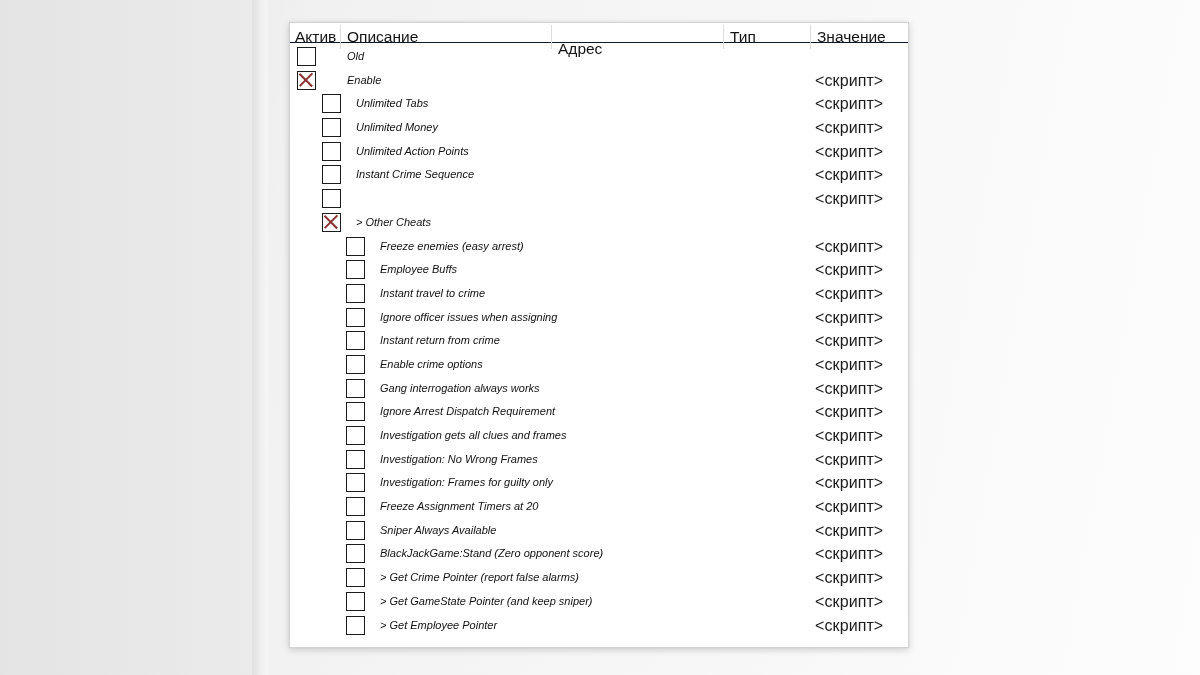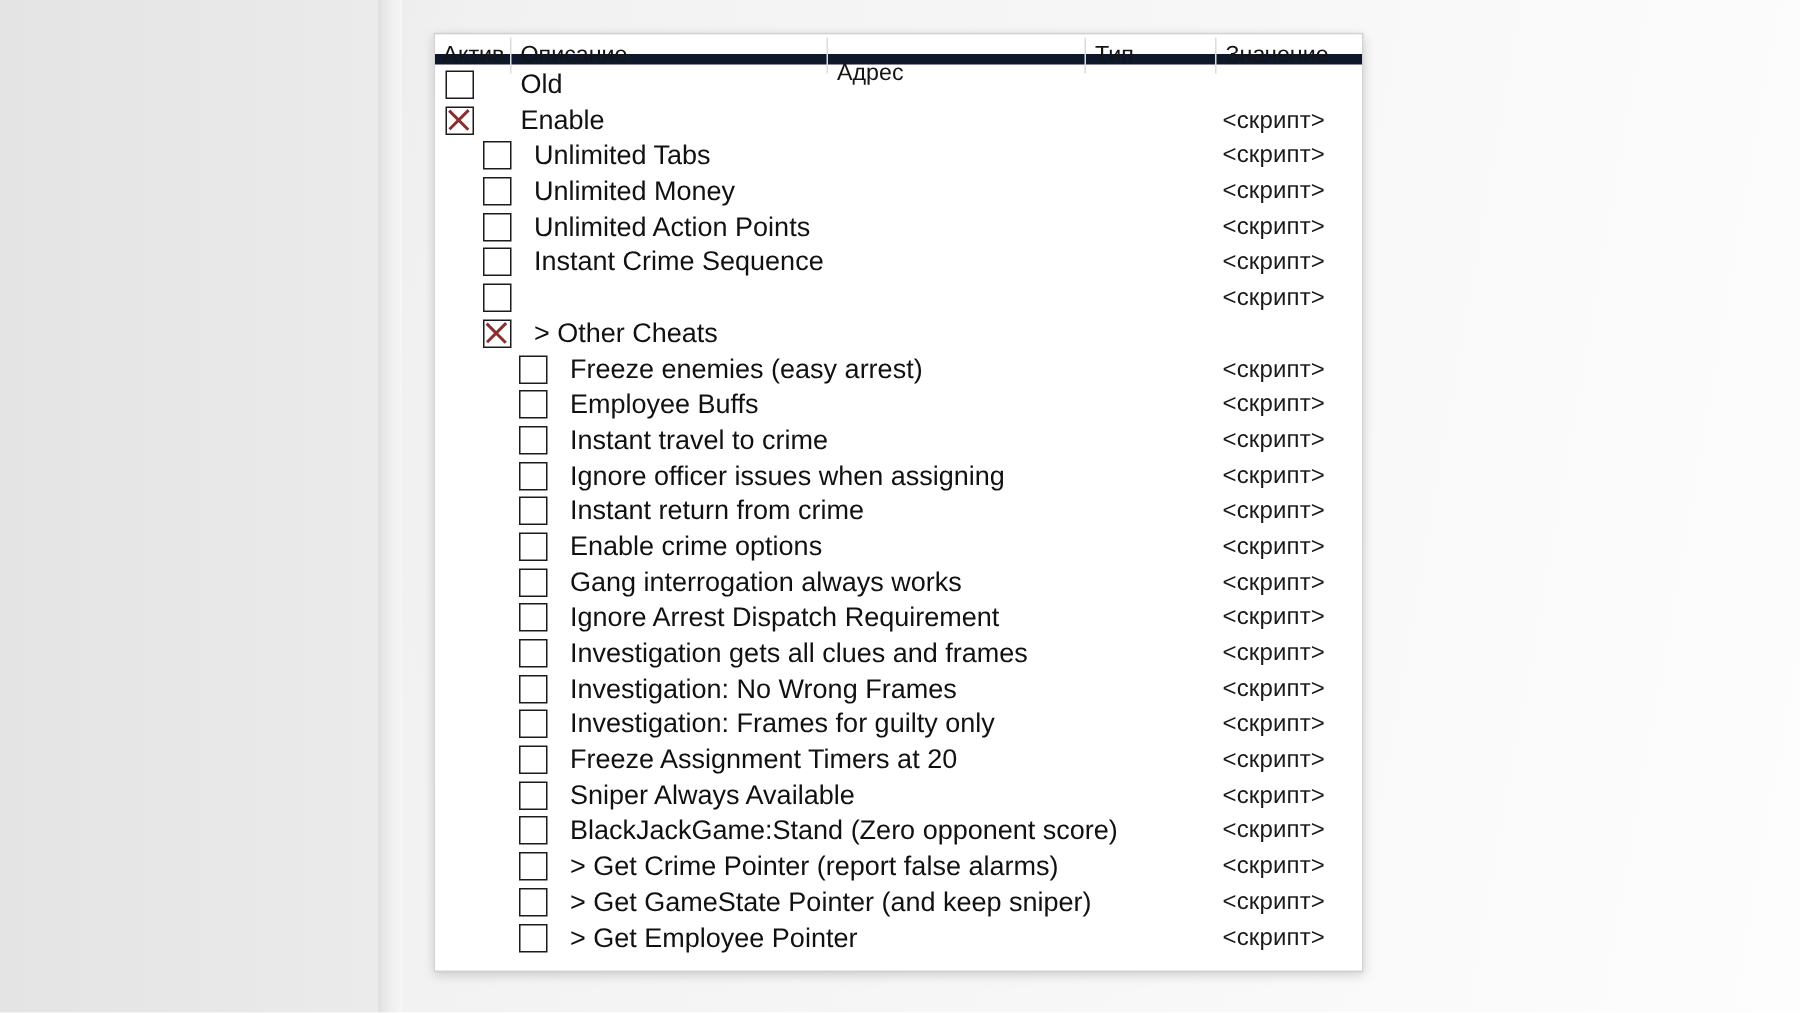--- a/index.html
+++ b/index.html
@@ -49,21 +49,21 @@
     box-shadow: 0 2px 7px rgba(0,0,0,0.17), 0 0 1px rgba(0,0,0,0.10);
     box-sizing: border-box;
     overflow: hidden;
   }
 
   
   #table-header {
     position: relative;
     height: 20px;
     background: #ffffff;
-    border-bottom: 7px solid #0f172a;
+    border-bottom: 1px solid #0f172a;
     box-sizing: border-box;
   }
   .col-head {
     position: absolute;
     top: 4px;
     font-size: 15.5px;
     color: #141414;
     white-space: nowrap;
     line-height: 19px;
   }
@@ -115,23 +115,24 @@
     width: 17.5px;
     height: 1.7px;
     background: #8a2f2f;
   }
   .checkbox.checked::before { transform: rotate(45deg); }
   .checkbox.checked::after  { transform: rotate(-45deg); }
 
   .row-label {
     position: absolute;
     top: 2px;
-    font-size: 18px;
+    font-size: 11px;
     line-height: 20px;
     color: #111111;
+    font-style: italic;
   }
 
   .row-value {
     position: absolute;
     left: 525px;
     top: 3px;
     font-size: 16px;
     line-height: 19px;
     color: #1a1a1a;
     letter-spacing: 0.1px;

